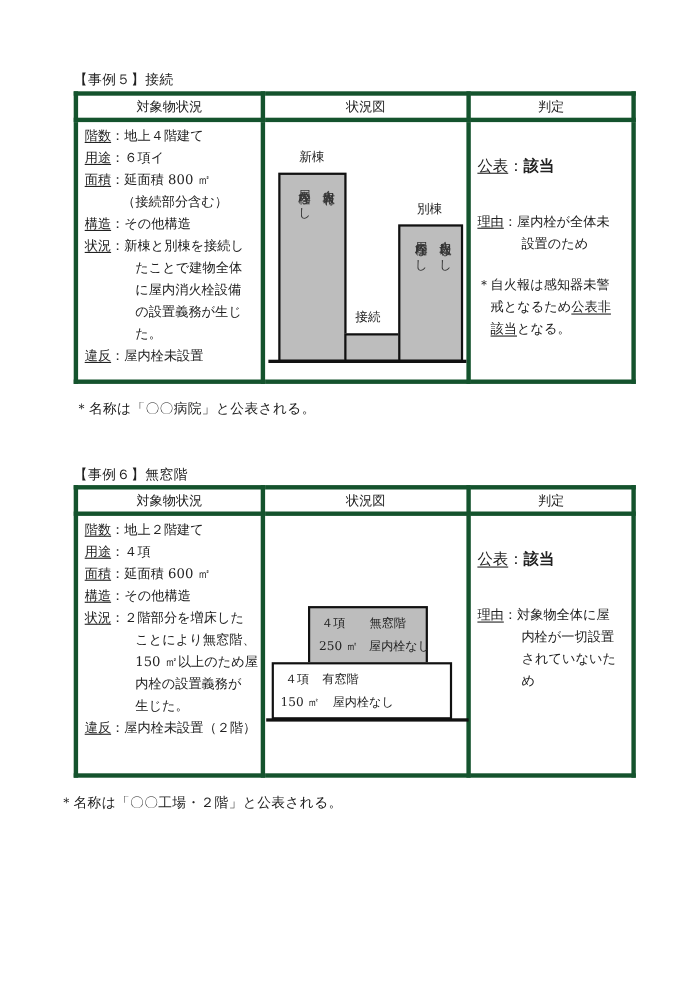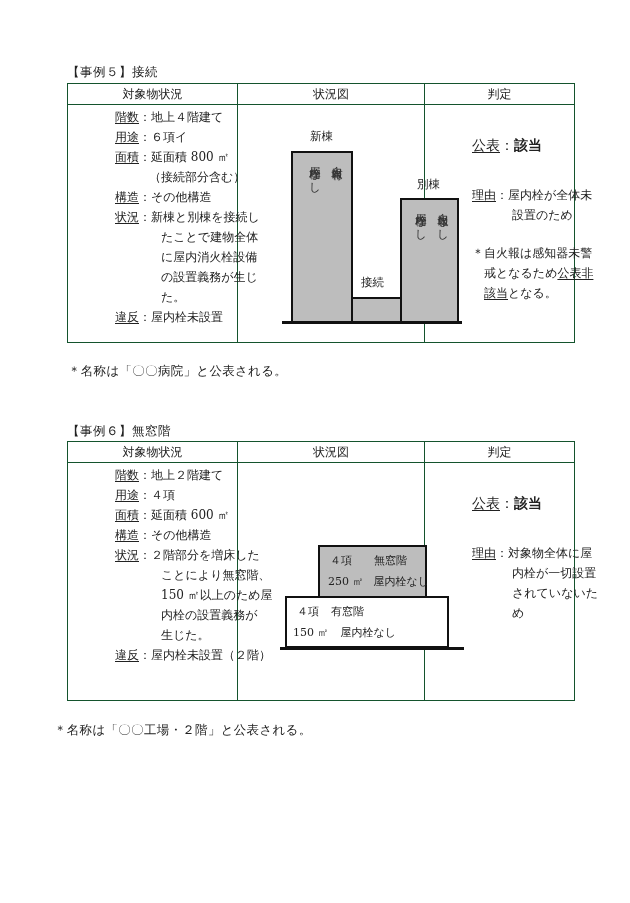--- a/index.html
+++ b/index.html
@@ -1,23 +1,23 @@
 <!DOCTYPE html>
 <html><head>
 <meta charset="utf-8">
 <style>
   html, body { margin: 0; padding: 0; background: #ffffff; }
   body { width: 630px; height: 903px; position: relative; overflow: hidden;
          font-family: "DejaVu Serif", "Liberation Serif", serif; color: #222; font-size: 12px; }
   .abs { position: absolute; }
   .case-title { font-size: 12.5px; letter-spacing: 0.5px; white-space: nowrap; }
   table.case { position: absolute; border-collapse: collapse; table-layout: fixed; }
-  table.case td, table.case th { border: 1px solid #14532d; padding: 0; vertical-align: top; }
+  table.case td, table.case th { border: 4px solid #14532d; padding: 0; vertical-align: top; }
   table.case th { font-weight: normal; height: 20px; font-size: 12px; text-align: center; vertical-align: middle; }
-  .cell { position: relative; width: 100%; height: 100%; margin-left: 41px; }
+  .cell { position: relative; width: 100%; height: 100%; }
   .row { position: absolute; left: 6px; white-space: nowrap; font-size: 12px; line-height: 20px; }
   .u { text-decoration: underline; text-underline-offset: 2px; }
   .b { font-weight: bold; font-size: 14px; }
   .cont { position: absolute; white-space: nowrap; line-height: 20px; }
   .bld { position: absolute; border: 2.5px solid #111; box-sizing: border-box; }
   .gray { background: #bdbdbd; }
   .white { background: #ffffff; }
   .vtext { position: absolute; writing-mode: vertical-rl; font-size: 11.5px; letter-spacing: 1px; color: #333; line-height: 12px; }
   .ground { position: absolute; height: 2.5px; background: #111; }
   .lbl { position: absolute; font-size: 11.5px; white-space: nowrap; }

